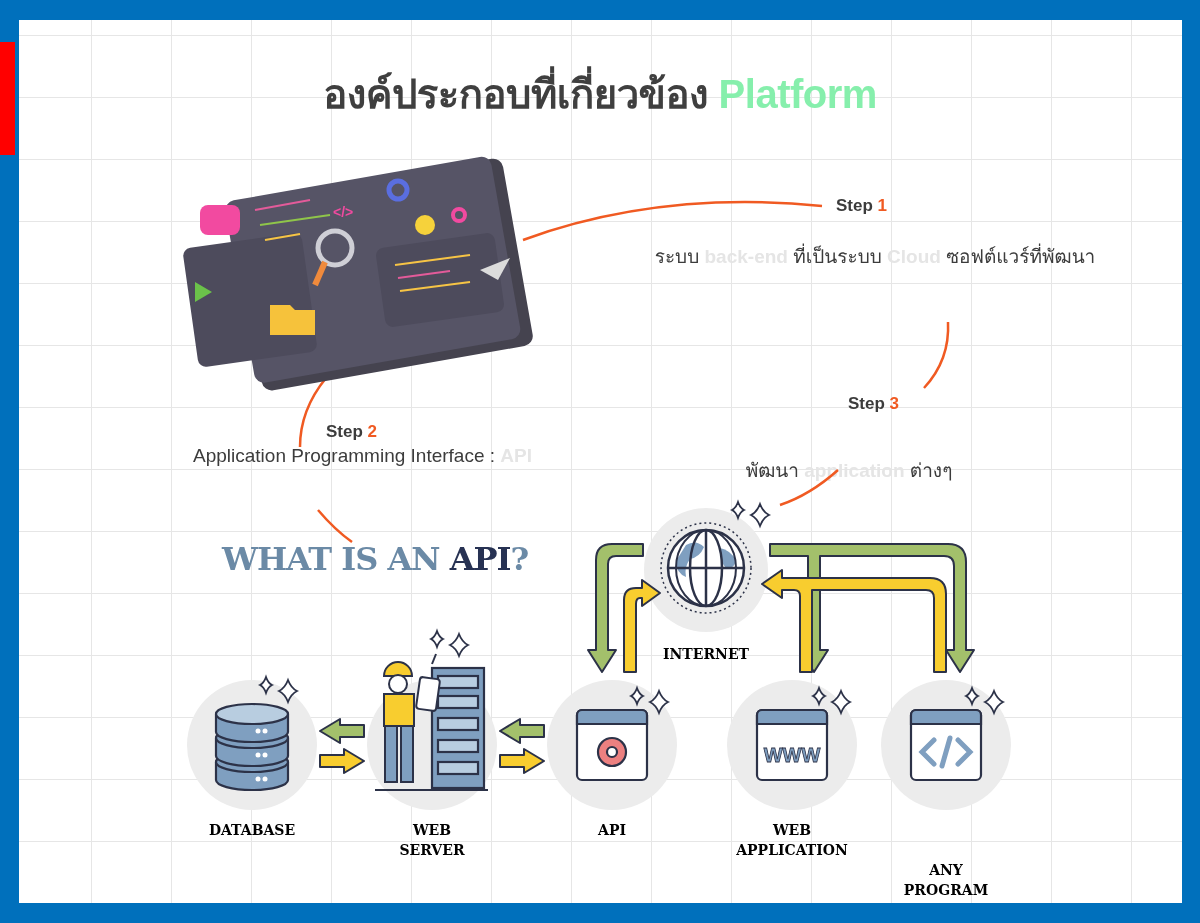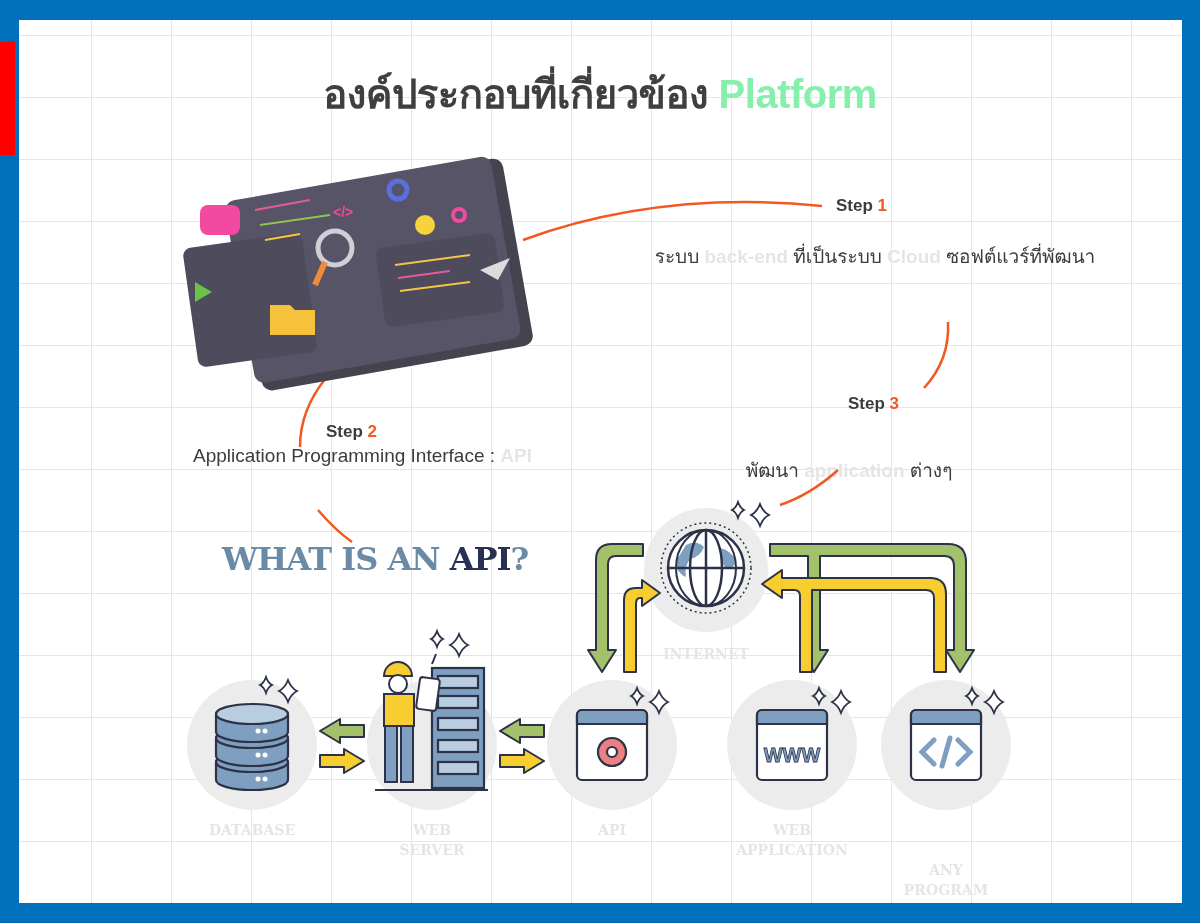--- a/index.html
+++ b/index.html
@@ -13,21 +13,21 @@
     overflow: hidden; }
   .red-tab { position: absolute; left: 0; top: 42px; width: 15px; height: 113px; background: #ff0000; }
   .title { position: absolute; left: 0; width: 1200px; top: 62px; text-align: center; font-size: 40px; font-weight: bold; color: #3f3f3f; letter-spacing: -0.5px; }
   .orange { color: #86efac; }
   .step-head { position: absolute; font-size: 17px; font-weight: bold; color: #3c3c3c; }
   .step-head .num { color: #f05a22; }
   .step-text { position: absolute; font-size: 19px; color: #3c3c3c; text-align: center; line-height: 38px; }
   .step-text .hl { color: #e5e5e5; font-weight: bold; }
   .api-title { position: absolute; left: 222px; top: 540px; font-family: "DejaVu Serif", serif; font-weight: bold; font-size: 32px; color: #6b8aa6; letter-spacing: -1px; }
   .api-title .dark { color: #273253; }
-  .label { position: absolute; font-family: "DejaVu Serif", serif; font-weight: bold; font-size: 14px; color: #e5e5e5; text-align: center; line-height: 20px; width: 160px; }
+  .label { position: absolute; font-family: "DejaVu Serif", serif; font-weight: bold; font-size: 14px; color: #000000; text-align: center; line-height: 20px; width: 160px; }
   svg { position: absolute; left: 0; top: 0; }
 </style>
 </head>
 <body>
 
 <div class="frame"></div>
 <div class="red-tab"></div>
 
 <div class="title">
   <span>องค์ประกอบที่เกี่ยวข้อง</span>

